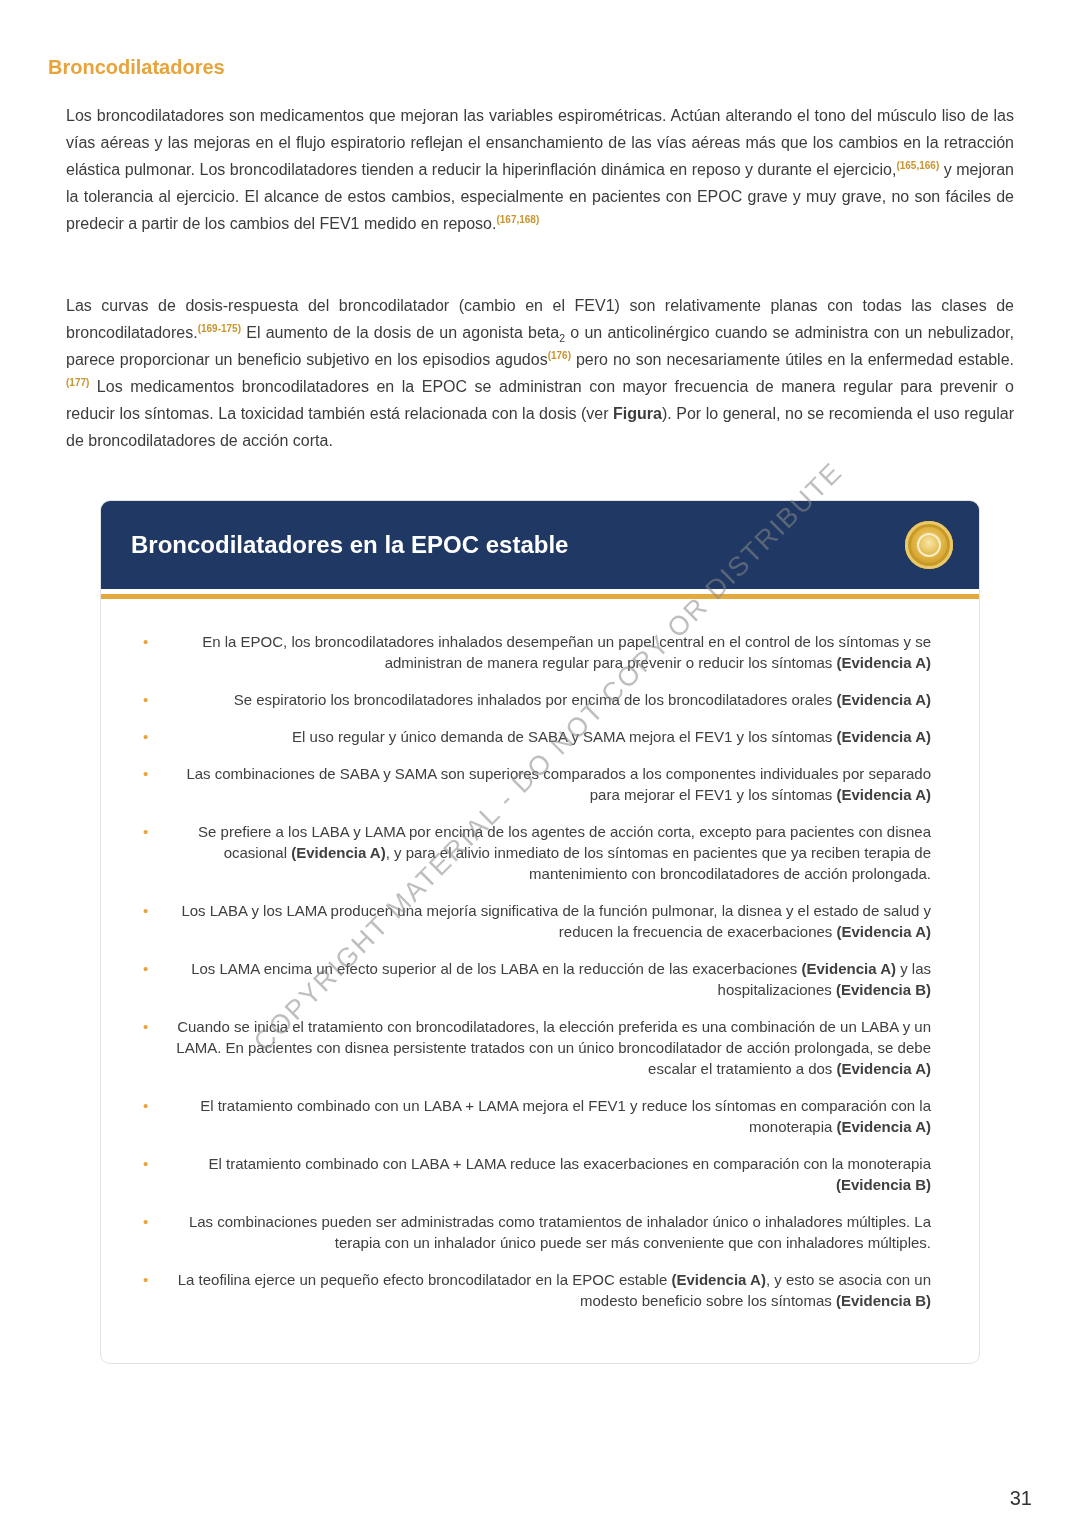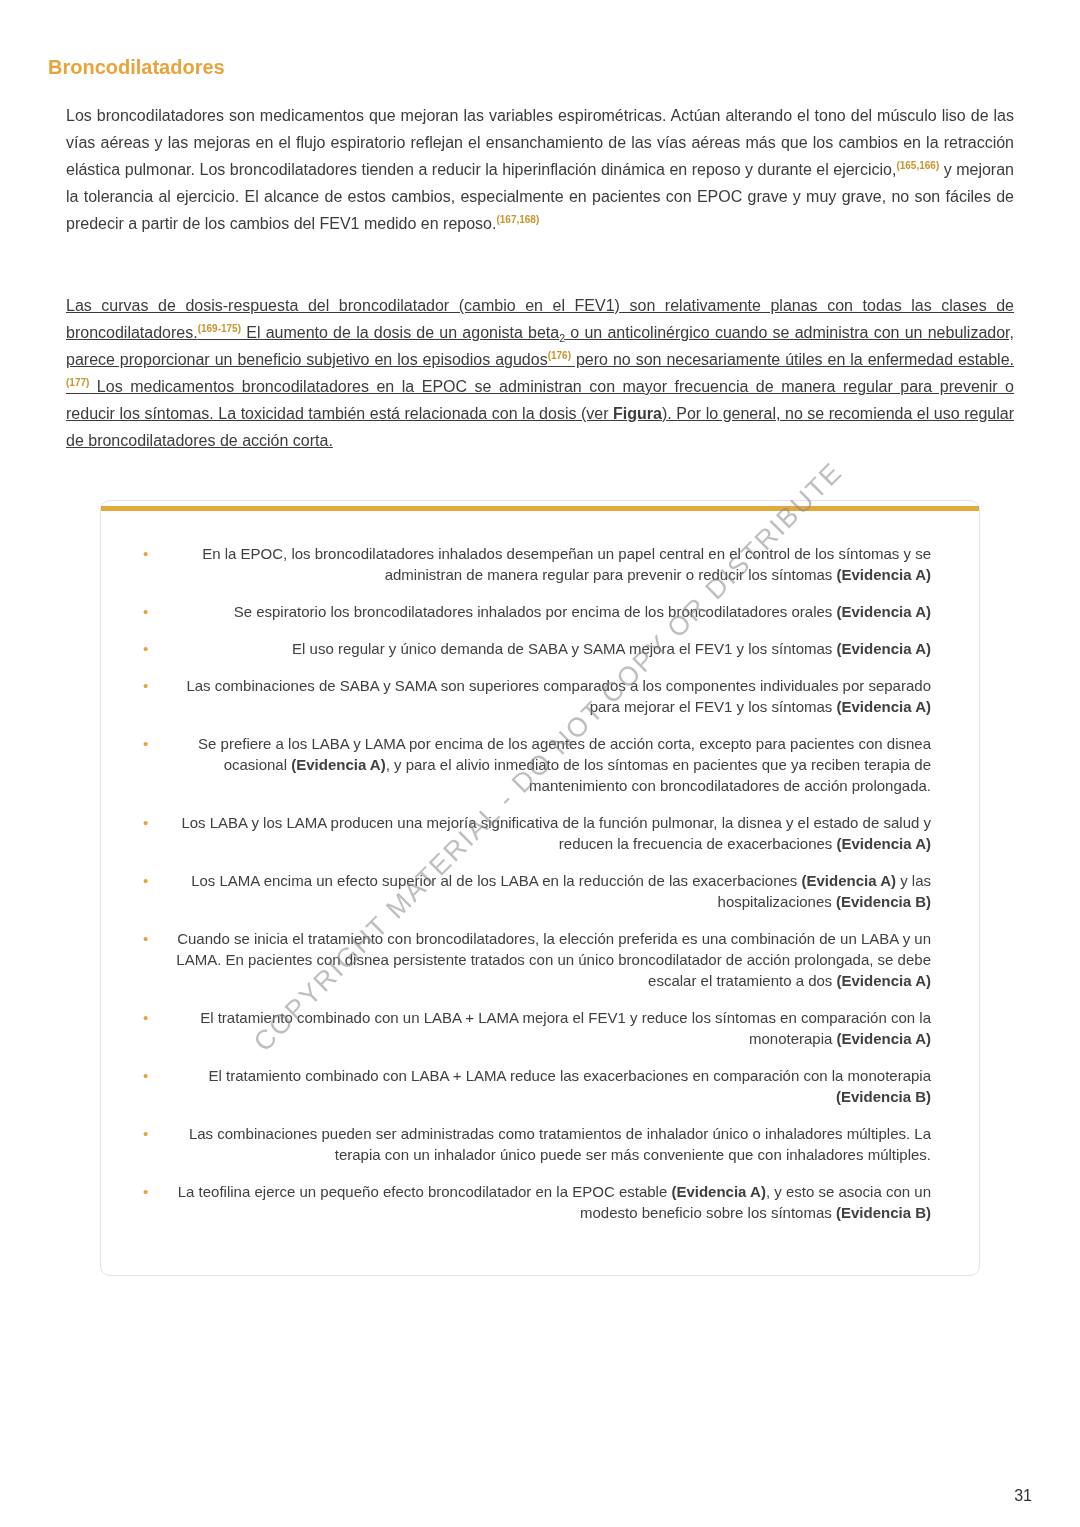--- a/index.html
+++ b/index.html
@@ -18,21 +18,21 @@
     position: absolute; left: 48px; top: 56px; margin: 0;
     font-size: 20px; font-weight: bold; color: #E8A33A;
   }
 
   .para {
     position: absolute; left: 66px; width: 948px; margin: 0;
     font-size: 16px; line-height: 27px; text-align: justify;
     color: #3c3c3b;
   }
   .para-1 { top: 102px; }
-  .para-2 { top: 292px; text-decoration: underline; }
+  .para-2 { top: 292px; }
 
   sup.ref { font-size: 10px; color: #C9952F; line-height: 0; vertical-align: super; font-weight: bold; }
   sub.sub { font-size: 10.5px; line-height: 0; }
   .b { font-weight: bold; }
 
   .figure {
     position: absolute; left: 100px; top: 500px; width: 880px;
     background: #ffffff;
     border: 1px solid #e3e3e3;
     border-radius: 10px;
@@ -68,34 +68,38 @@
 
   .watermark {
     position: absolute; left: 140px; top: 745px; width: 810px;
     text-align: center; white-space: nowrap;
     transform: rotate(-45deg);
     font-size: 27px; letter-spacing: 2px;
     color: #8a8a8a; opacity: 0.55;
     z-index: 5; pointer-events: none;
   }
 
-  .page-number { position: absolute; right: 48px; top: 1487px; font-size: 16px; color: #333333; }
+  .page-number { position: absolute; right: 48px; top: 1487px; font-size: 20px; color: #333333; }
 </style>
 </head>
 <body>
 
 <div class="page">
 
   <h2 class="section-heading">Broncodilatadores</h2>
 
   <p class="para para-1"><span>Los broncodilatadores son medicamentos que mejoran las variables espirométricas. Actúan alterando el tono del músculo liso de las vías aéreas y las mejoras en el flujo espiratorio reflejan el ensanchamiento de las vías aéreas más que los cambios en la retracción elástica pulmonar. Los broncodilatadores tienden a reducir la hiperinflación dinámica en reposo y durante el ejercicio,</span><sup class="ref">(165,166)</sup><span> y mejoran la tolerancia al ejercicio. El alcance de estos cambios, especialmente en pacientes con EPOC grave y muy grave, no son fáciles de predecir a partir de los cambios del FEV1 medido en reposo.</span><sup class="ref">(167,168)</sup></p>
 
   <p class="para para-2"><span>Las curvas de dosis-respuesta del broncodilatador (cambio en el FEV1) son relativamente planas con todas las clases de broncodilatadores.</span><sup class="ref">(169-175)</sup><span> El aumento de la dosis de un agonista beta</span><sub class="sub">2</sub><span> o un anticolinérgico cuando se administra con un nebulizador, parece proporcionar un beneficio subjetivo en los episodios agudos</span><sup class="ref">(176)</sup><span> pero no son necesariamente útiles en la enfermedad estable.</span><sup class="ref">(177)</sup><span> Los medicamentos broncodilatadores en la EPOC se administran con mayor frecuencia de manera regular para prevenir o reducir los síntomas. La toxicidad también está relacionada con la dosis (ver </span><span class="b">Figura</span><span>). Por lo general, no se recomienda el uso regular de broncodilatadores de acción corta.</span></p>
 
   <div class="figure">
+    <div class="figure-header">
+      <span class="figure-title">Broncodilatadores en la EPOC estable</span>
+      <span class="logo"></span>
+    </div>
     <div class="gold-bar"></div>
     <ul class="bullet-list">
         <li>
           <span class="dot">•</span>
           <span class="li-text"><span>En la EPOC, los broncodilatadores inhalados desempeñan un papel central en el control de los síntomas y se administran de manera regular para prevenir o reducir los síntomas </span><span class="b">(Evidencia A)</span></span>
         </li>
         <li>
           <span class="dot">•</span>
           <span class="li-text"><span>Se espiratorio los broncodilatadores inhalados por encima de los broncodilatadores orales </span><span class="b">(Evidencia A)</span></span>
         </li>

